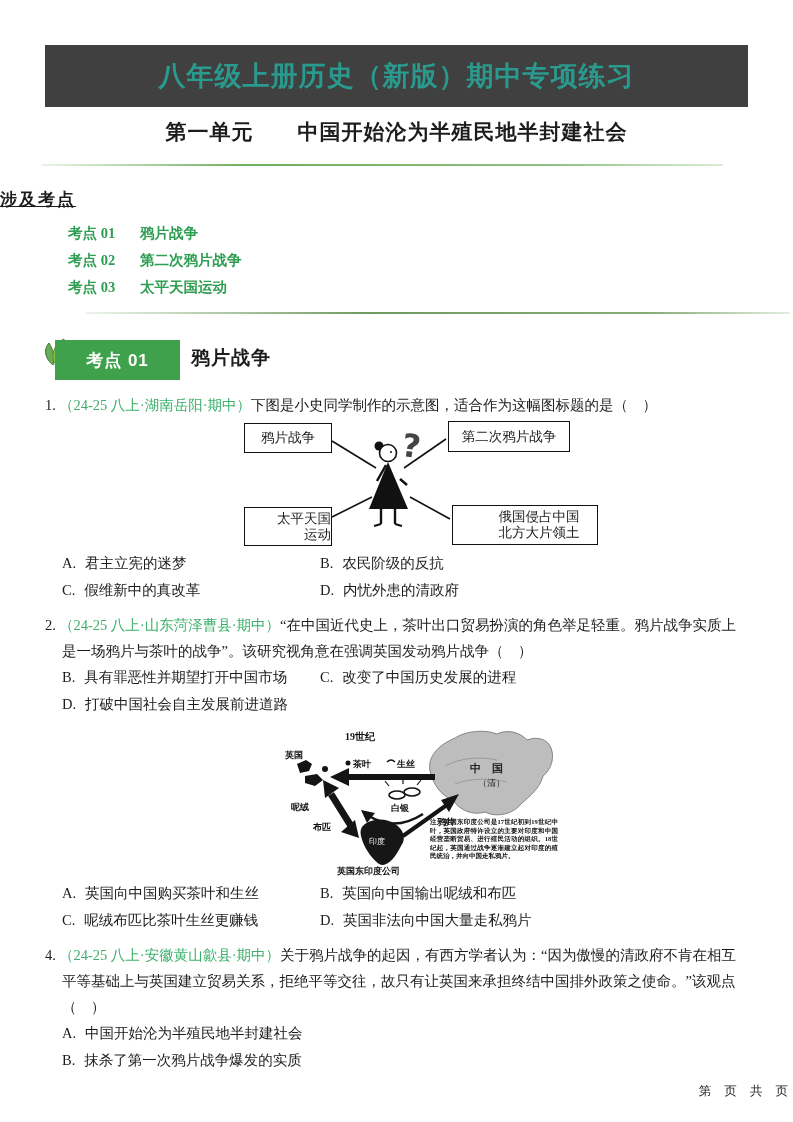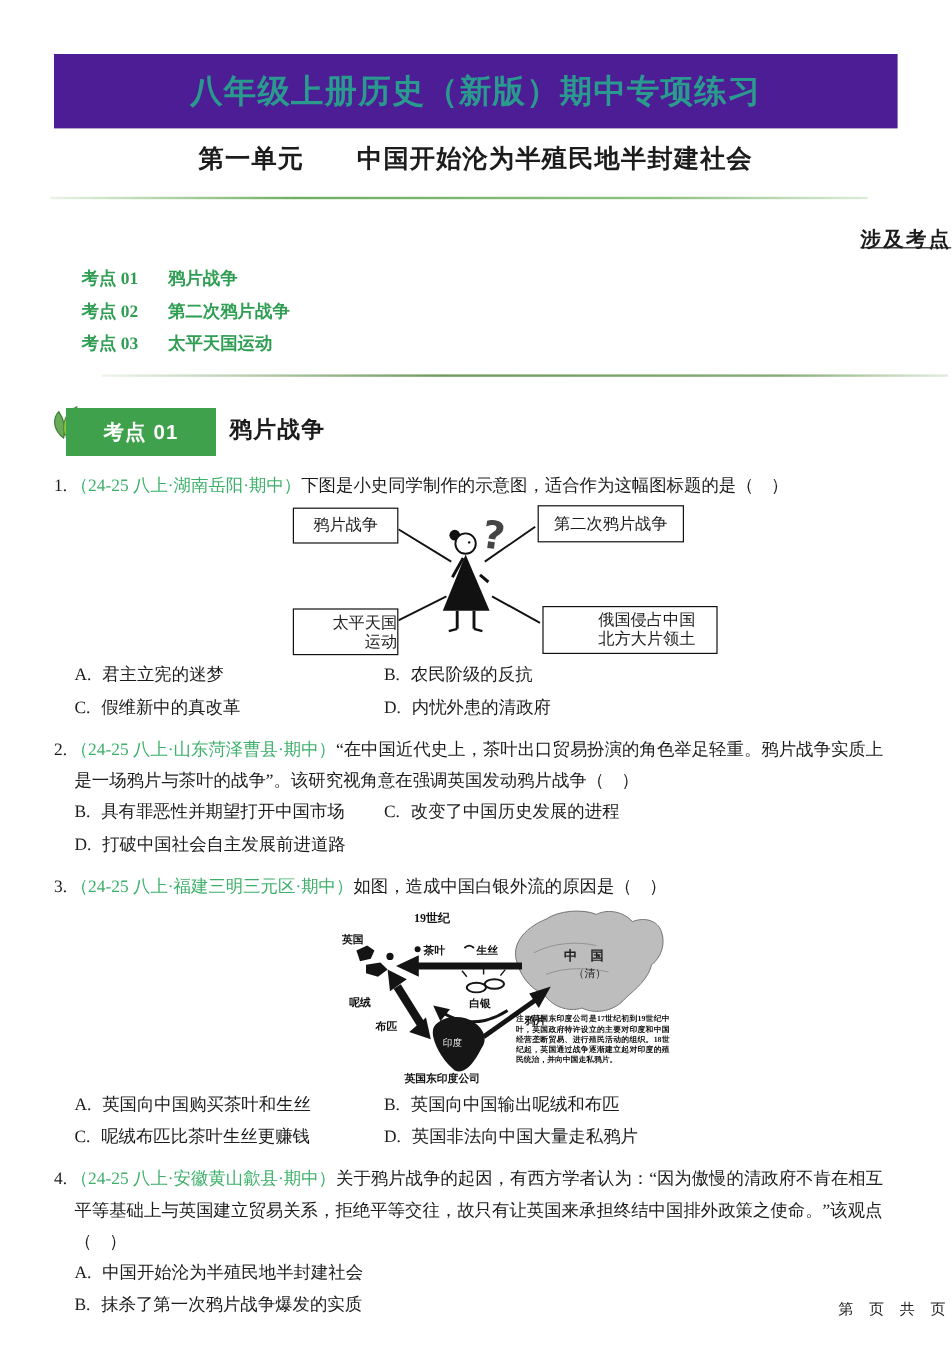--- a/index.html
+++ b/index.html
@@ -6,35 +6,35 @@
   .page{
     position:relative;
     width:793px;height:1122px;
     background:#ffffff;
     font-family:"Liberation Serif","DejaVu Serif",serif;
     color:#1c1c1c;
     overflow:hidden;
   }
   
   .title-band{
-    margin:45px 45px 0 45px;height:62px;background:#4c1d95;
+    margin:45px 45px 0 45px;height:62px;background:#404040;
     display:flex;align-items:center;justify-content:center;
   }
   .title-band .t{
     font-family:"Liberation Sans","DejaVu Sans",sans-serif;
     font-weight:bold;font-size:27px;color:#2a9a8e;letter-spacing:1px;
   }
   .unit-title{margin-top:11px;text-align:center;font-size:21px;font-weight:bold;letter-spacing:1px;}
   .selection-title{margin-top:14px;text-align:center;font-size:19px;letter-spacing:1px;}
   .divider1{margin:18px 70px 0 42px;height:2px;
     background:linear-gradient(to right,#e9f4e6,#6fae60 30%,#8fc183 75%,#dcecd8);}
   .divider2{margin:11px 3px 0 85px;height:2px;
     background:linear-gradient(to right,#eef5ec,#6f9a5e 40%,#86ad77 80%,#e2eedd);}
   
-  .topics-heading{margin-top:22px;text-align:right;font-size:17px;font-weight:bold;
+  .topics-heading{margin-top:22px;text-align:left;font-size:17px;font-weight:bold;
     text-decoration:underline;letter-spacing:2px;}
   .topics-list{margin:9px 0 0 68px;}
   .topic-item{display:flex;color:#2e9e52;font-weight:bold;font-size:14.5px;line-height:27px;}
   .topic-item .lbl{width:58px;}
   .topic-item .nm{margin-left:14px;}
   
   .badge-row{position:relative;margin:26px 0 0 45px;height:44px;}
   .leaf{position:absolute;left:-6px;top:-15px;}
   .badge{
     position:absolute;left:10px;top:0;width:125px;height:40px;background:#3fa14c;
@@ -161,21 +161,20 @@
   <div class="question">
     <p class="stem"><span class="num">2.</span><span class="src">（24-25 八上·山东菏泽曹县·期中）</span><span>“在中国近代史上，茶叶出口贸易扮演的角色举足轻重。鸦片战争实质上是一场鸦片与茶叶的战争”。该研究视角意在强调英国发动鸦片战争（　）</span></p>
     <div class="options-grid">
       <div class="option"><span class="olbl">B.</span><span>具有罪恶性并期望打开中国市场</span></div>
       <div class="option"><span class="olbl">C.</span><span>改变了中国历史发展的进程</span></div>
       <div class="option"><span class="olbl">D.</span><span>打破中国社会自主发展前进道路</span></div>
     </div>
   </div>
 
   <div class="question">
-    <p class="stem"><span class="num">3.</span><span class="src">（24-25 八上·福建三明三元区·期中）</span><span>如图，造成中国白银外流的原因是（　）</span></p>
 
     <div class="map3">
       <svg width="315" height="150" viewBox="0 0 315 150">
 
         <path d="M185,45 C182,30 195,18 210,12 C220,5 240,3 252,8 C262,3 275,6 282,14 C292,10 303,13 306,22 C310,32 306,44 298,50 C295,62 285,70 276,78 C268,88 252,92 240,86 C228,90 214,84 208,74 C196,70 188,58 185,45 Z" fill="#bdbdbd" stroke="#707070" stroke-width="0.8"></path>
         <path d="M200,40 C215,32 235,30 252,34 M210,58 C225,52 245,52 262,56" fill="none" stroke="#8a8a8a" stroke-width="0.7"></path>
         <text x="225" y="46" font-size="11" font-weight="bold" fill="#222">中　国</text>
         <text x="233" y="60" font-size="9" fill="#222">（清）</text>
 
         <text x="100" y="14" font-size="10" font-weight="bold" fill="#111">19世纪</text>

